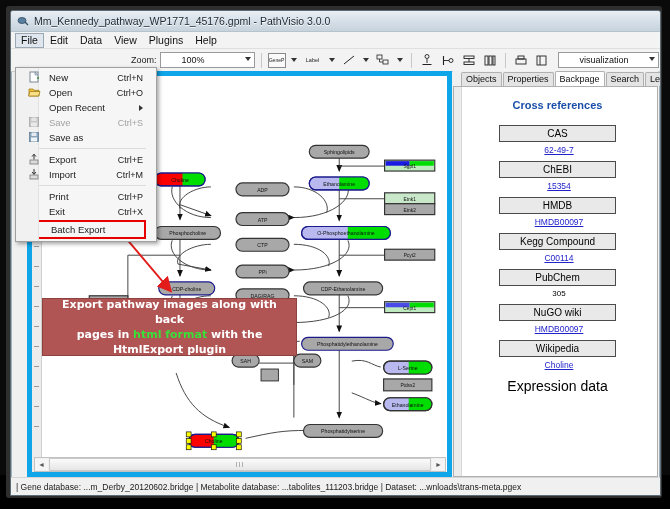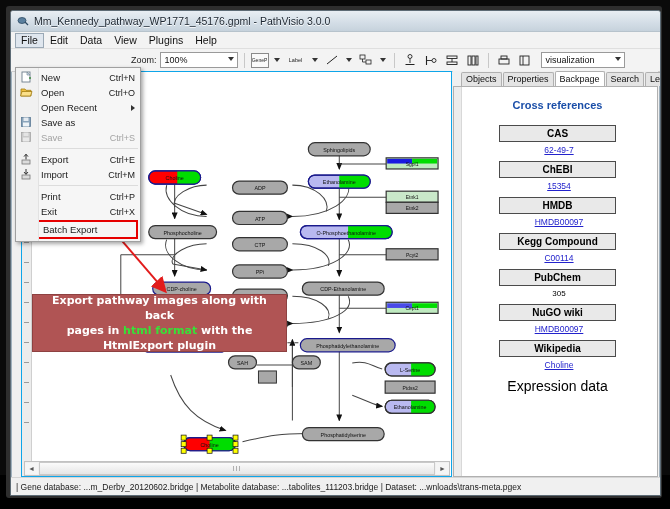--- a/index.html
+++ b/index.html
@@ -32,32 +32,32 @@
   .menu-item.active{background:#dfe6ee;border:1px solid #9aa8b5;padding:0px 5px;}
 
   
   #toolbar{height:22px;background:#f3f3f3;border-bottom:1px solid #cfcfcf;
            display:flex;align-items:center;padding-left:4px;gap:3px;position:relative;}
   .tb-btn{width:18px;height:18px;display:flex;align-items:center;justify-content:center;
           font-size:9px;color:#333;}
   .tb-sep{width:1px;height:15px;background:#c8c8c8;margin:0 3px;}
   .zoom-label{font-size:9px;color:#222;margin-left:3px;text-align:center;}
   .combo{height:14px;border:1px solid #9a9a9a;background:#fff;display:flex;
-         align-items:center;font-size:9px;color:#111;padding-left:4px;position:relative;}
+         align-items:center;font-size:9px;color:#111;padding-left:21px;position:relative;}
   .combo .arrow{position:absolute;right:3px;top:4px;width:0;height:0;
         border-left:3px solid transparent;border-right:3px solid transparent;
         border-top:4px solid #333;}
   .dd-arrow{width:0;height:0;border-left:3px solid transparent;
         border-right:3px solid transparent;border-top:4px solid #333;margin:0 2px;}
   .tb-txt{font-size:7px;color:#222;}
 
   
   #content{position:absolute;left:0;top:58px;right:0;bottom:18px;display:flex;}
-  #canvas-wrap{position:relative;flex:1 1 auto;background:#a21caf;border:1px solid #0ea5e9;
-               margin:2px 1px 0 10px;overflow:hidden;}
+  #canvas-wrap{position:relative;flex:1 1 auto;background:#a21caf;border:5px solid #0ea5e9;
+               margin:2px 1px 0 16px;overflow:hidden;}
   #canvas{position:absolute;left:0;top:0;right:0;bottom:0;background:#fff;}
 
   
   .ruler-v{position:absolute;left:0;top:0;width:9px;bottom:0;background:#ececec;
            border-right:1px solid #cfcfcf;}
   .ruler-v .tick{position:absolute;left:2px;width:5px;height:1px;background:#9a9a9a;}
 
   
   #hscroll{position:absolute;left:2px;right:1px;bottom:0px;height:13px;background:#f0f0f0;
            border:1px solid #c2c2c2;display:flex;align-items:center;}
@@ -76,35 +76,35 @@
   .tab{font-size:9px;color:#111;padding:1px 4px 1px 4px;background:#e4e4e4;
        border:1px solid #b0b0b0;border-bottom:none;line-height:11px;border-radius:2px 2px 0 0;}
   .tab.sel{background:#fff;font-weight:normal;padding:2px 4px 2px 4px;margin-bottom:-1px;}
   #sidebody{flex:1 1 auto;background:#fff;border:1px solid #b0b0b0;overflow:hidden;
             position:relative;padding:6px 8px;}
   #sidebody .scroll-rail{position:absolute;left:0;top:0;bottom:0;width:7px;background:#ececec;
             border-right:1px solid #d8d8d8;}
   .xref-title{color:#1a4ea8;font-size:11px;font-weight:bold;margin:6px 0 12px 4px;}
   .xref-block{margin:0 0 4px 4px;}
   .xref-head{display:inline-block;min-width:105px;background:#e9e9e9;border:1px solid #4b4b4b;
-             font-size:10px;font-weight:bold;color:#000;padding:2px 5px;}
+             font-size:10px;font-weight:normal;color:#000;padding:2px 5px;}
   .xref-link{font-size:8.5px;color:#2222cc;text-decoration:underline;margin:3px 0 0 3px;
              display:block;}
   .xref-plain{font-size:8px;color:#000;margin:3px 0 0 3px;display:block;}
   .expr-title{font-size:14px;font-weight:normal;color:#000;margin:8px 0 0 4px;}
 
   
   #statusbar{position:absolute;left:0;right:0;bottom:0;height:17px;background:#f0f0f0;
              border-top:1px solid #d5d5d5;display:flex;align-items:center;}
   #status-text{font-size:8.5px;color:#1a1a1a;padding-left:5px;white-space:nowrap;}
 
   
   #filemenu{position:absolute;left:4px;top:56px;width:124px;background:#f6f6f6;
             border:1px solid #a0a0a0;box-shadow:2px 2px 4px rgba(0,0,0,.35);z-index:40;
-            padding:2px 0;}
+            padding:2px 8px;}
   #filemenu .gutter{position:absolute;left:0;top:0;bottom:0;width:22px;background:#f1f1f1;
             border-right:1px solid #e2e2e2;}
   .mrow{position:relative;height:15px;display:flex;align-items:center;font-size:9.5px;
         color:#1a1a1a;padding-left:25px;}
   .mrow .acc{position:absolute;right:5px;font-size:9px;color:#1a1a1a;}
   .mrow.dis{color:#a3a3a3;}
   .mrow.dis .acc{color:#a3a3a3;}
   .mrow .sub{position:absolute;right:5px;width:0;height:0;
       border-top:3px solid transparent;border-bottom:3px solid transparent;
       border-left:4px solid #333;}
@@ -679,43 +679,43 @@
         </span>
         <span>Open</span>
         <span class="acc">Ctrl+O</span>
       </div>
 
       <div class="mrow">
         <span>Open Recent</span>
         <span class="sub"></span>
       </div>
 
-      <div class="mrow">
-        <span class="mi">
-          <svg width="13" height="12">
-              <rect x="1.5" y="1.5" width="9" height="9" fill="#8aa4bb" stroke="#5d7b96" stroke-width="0.8"></rect>
-              <rect x="3.5" y="1.5" width="5" height="3.5" fill="#e4eaf0"></rect>
-              <rect x="3" y="6.5" width="6" height="4" fill="#eef3f7"></rect>
-            </svg>
-        </span>
-        <span>Save as</span>
-      </div>
-
       <div class="mrow dis">
         <span class="mi">
           <svg width="13" height="12">
               <rect x="1.5" y="1.5" width="9" height="9" fill="#c9c9c9" stroke="#a5a5a5" stroke-width="0.8"></rect>
               <rect x="3.5" y="1.5" width="5" height="3.5" fill="#e4e4e4"></rect>
               <rect x="3" y="6.5" width="6" height="4" fill="#e9e9e9"></rect>
             </svg>
         </span>
         <span>Save</span>
         <span class="acc">Ctrl+S</span>
       </div>
 
+      <div class="mrow">
+        <span class="mi">
+          <svg width="13" height="12">
+              <rect x="1.5" y="1.5" width="9" height="9" fill="#8aa4bb" stroke="#5d7b96" stroke-width="0.8"></rect>
+              <rect x="3.5" y="1.5" width="5" height="3.5" fill="#e4eaf0"></rect>
+              <rect x="3" y="6.5" width="6" height="4" fill="#eef3f7"></rect>
+            </svg>
+        </span>
+        <span>Save as</span>
+      </div>
+
       <div class="msep"></div>
 
       <div class="mrow">
         <span class="mi">
           <svg width="13" height="12">
               <rect x="2" y="7" width="8" height="4" fill="#dcdcdc" stroke="#777" stroke-width="0.8"></rect>
               <path d="M6 6.4 L6 1.4 M4 3.6 L6 1.2 L8 3.6" stroke="#333" stroke-width="1" fill="none"></path>
             </svg>
         </span>
         <span>Export</span>

